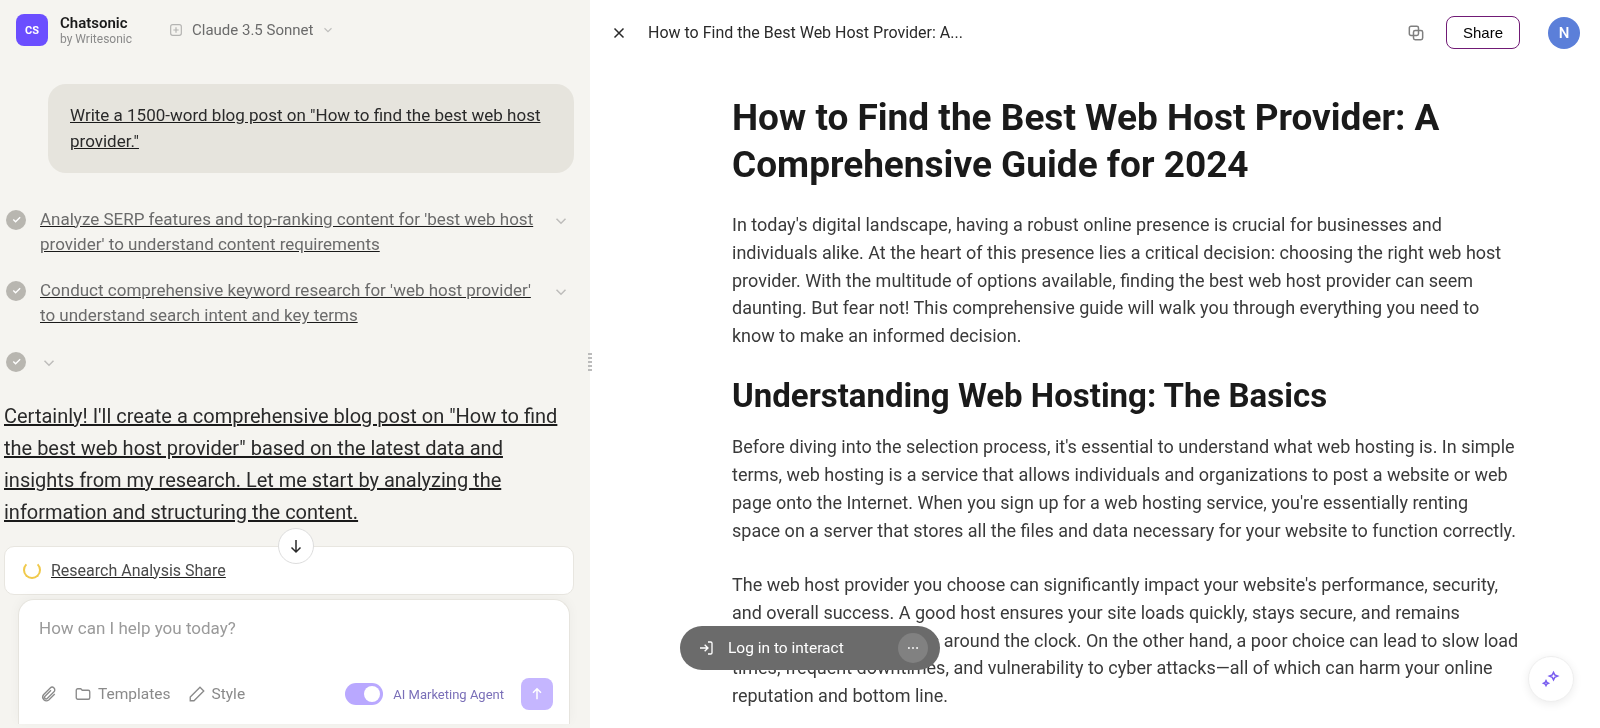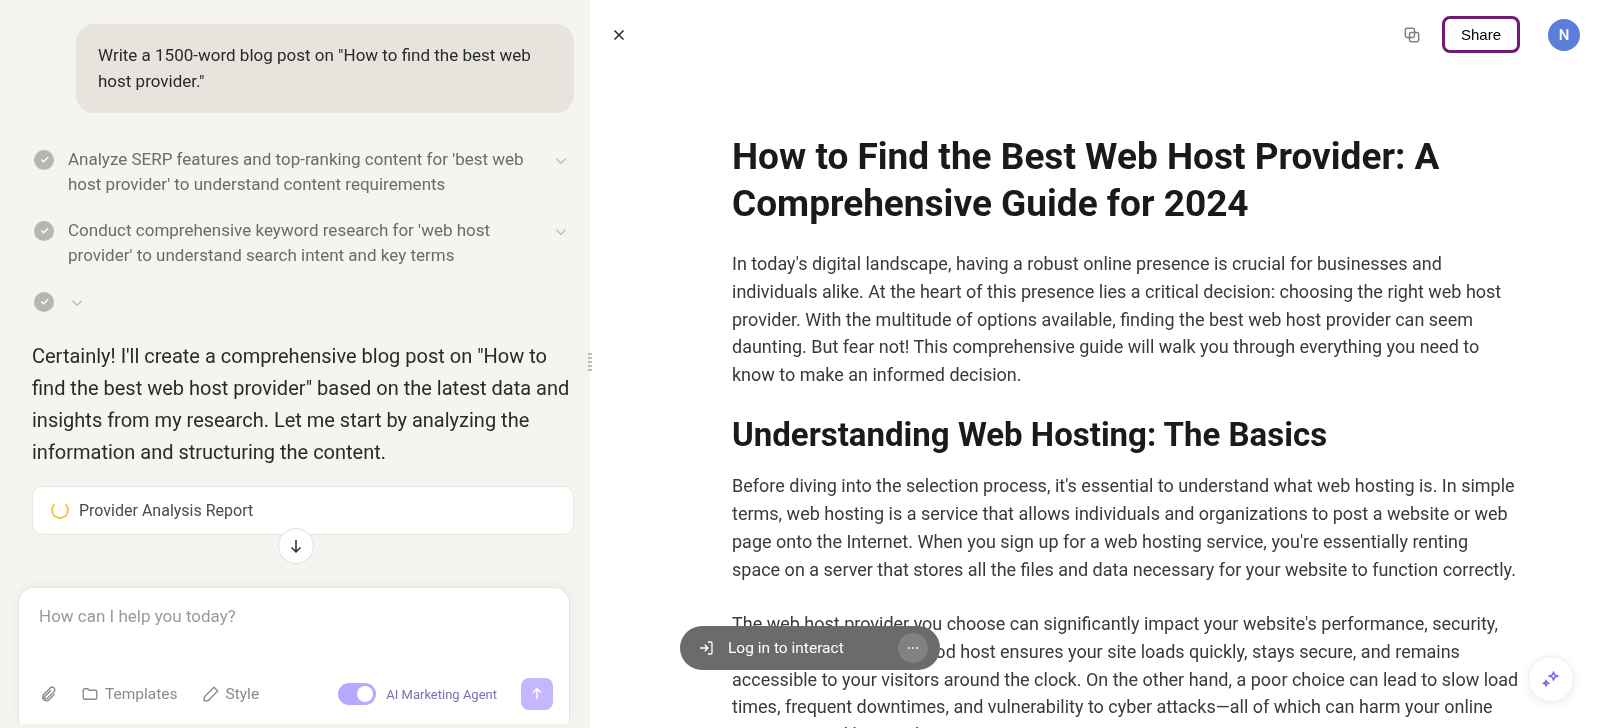--- a/index.html
+++ b/index.html
@@ -6,74 +6,91 @@
 body { font-family: -apple-system, BlinkMacSystemFont, "Segoe UI", Roboto, sans-serif; width: 1600px; height: 728px; overflow: hidden; background: #fff; color: #1a1a1a; }
 .app { display: flex; height: 728px; }
 .left-panel { width: 590px; background: #f5f4f0; position: relative; display: flex; flex-direction: column; }
 .left-header { display: flex; align-items: center; padding: 14px 16px; gap: 12px; }
 .logo-badge { width: 32px; height: 32px; background: #6b4eff; border-radius: 8px; display: flex; align-items: center; justify-content: center; color: #fff; font-size: 11px; font-weight: 700; }
 .brand-block .brand-name { font-size: 15px; font-weight: 600; color: #1a1a1a; }
 .brand-block .brand-sub { font-size: 12px; color: #8a8a8a; }
 .model-selector { margin-left: 24px; display: flex; align-items: center; gap: 8px; color: #6b6b6b; font-size: 15px; cursor: pointer; }
 .model-selector .gear { width: 16px; height: 16px; opacity: 0.6; }
 .model-selector .chev { width: 14px; height: 14px; opacity: 0.5; }
-.chat-scroll { flex: 1; overflow-y: auto; padding: 16px 16px 0 32px; position: relative; }
+.chat-scroll { flex: 1; overflow-y: auto; padding: 16px 16px 0 4px; position: relative; text-decoration: underline; }
 .chat-scroll::-webkit-scrollbar { width: 10px; }
 .chat-scroll::-webkit-scrollbar-thumb { background: #c8c6c0; border-radius: 5px; }
 .chat-scroll::-webkit-scrollbar-track { background: transparent; }
 .user-bubble { background: #e6e4dd; border-radius: 18px; padding: 18px 22px; margin: 8px 0 24px 44px; font-size: 17px; line-height: 1.55; color: #2a2a2a; }
 .task-item { display: flex; align-items: flex-start; gap: 14px; padding: 10px 4px 10px 2px; }
 .task-check { width: 20px; height: 20px; border-radius: 50%; background: #b8b6b0; flex-shrink: 0; margin-top: 3px; display:flex; align-items:center; justify-content:center; }
 .task-check svg { width: 11px; height: 11px; stroke: #fff; stroke-width: 3; fill: none; }
 .task-text { flex: 1; font-size: 17px; line-height: 1.5; color: #6b6b6b; }
 .task-chev { width: 18px; height: 18px; opacity: 0.4; margin-top: 5px; flex-shrink:0; }
 .assistant-text { font-size: 20px; line-height: 1.6; color: #2a2a2a; padding: 18px 4px 12px 0; }
 .report-card { background: #fff; border: 1px solid #e8e6e0; border-radius: 10px; padding: 14px 18px; display: flex; align-items: center; gap: 10px; margin-top: 6px; }
 .report-spinner { width: 18px; height: 18px; border: 2px solid #f0c94a; border-top-color: transparent; border-radius: 50%; }
 .report-title { font-size: 16px; color: #4a4a4a; }
 .scroll-down-btn { position: absolute; left: 278px; bottom: 164px; width: 36px; height: 36px; border-radius: 50%; background: #fff; border: 1px solid #ddd; display: flex; align-items: center; justify-content: center; cursor: pointer; z-index: 5; }
 .composer { position: absolute; left: 18px; right: 20px; bottom: 4px; background: #fff; border-radius: 16px 16px 0 0; border: 1px solid #e6e4de; border-bottom: none; padding: 18px 16px 14px 20px; box-shadow: 0 -2px 12px rgba(0,0,0,0.04); }
 .composer-input { width: 100%; border: none; outline: none; font-size: 17px; color: #9a9a9a; background: transparent; min-height: 60px; }
-.composer-row { display: flex; align-items: center; gap: 24px; margin-top: 12px; }
+.composer-row { display: flex; align-items: center; gap: 17px; }
 .composer-iconbtn { display: flex; align-items: center; gap: 6px; color: #8a8a8a; font-size: 15.5px; cursor: pointer; }
 .composer-iconbtn svg { width: 18px; height: 18px; stroke: #8a8a8a; }
 .composer-spacer { flex: 1; }
 .toggle-wrap { display: flex; align-items: center; gap: 10px; }
 .toggle { width: 38px; height: 22px; background: #b9a8ff; border-radius: 11px; position: relative; cursor: pointer; }
 .toggle .knob { width: 16px; height: 16px; background: #fff; border-radius: 50%; position: absolute; top: 3px; right: 3px; }
 .toggle-label { font-size: 13px; color: #7a6fb8; }
 .send-btn { width: 32px; height: 32px; background: #c5b6ff; border-radius: 8px; display: flex; align-items: center; justify-content: center; cursor: pointer; }
 .send-btn svg { width: 16px; height: 16px; stroke: #fff; fill: none; stroke-width: 2.2; }
 .resize-handle { position: absolute; right: -5px; top: 350px; width: 10px; height: 24px; display:flex; align-items:center; justify-content:center; cursor: col-resize; }
 .resize-handle .dots { width:4px; height:18px; background: repeating-linear-gradient(#bbb 0 2px, transparent 2px 4px); }
 
 .right-panel { flex: 1; background: #fff; display: flex; flex-direction: column; }
 .right-header { display: flex; align-items: center; padding: 16px 20px; gap: 20px; border-bottom: 1px solid transparent; }
 .rh-close { width: 18px; height: 18px; cursor: pointer; }
 .rh-title { font-size: 16px; color: #2a2a2a; }
 .rh-spacer { flex: 1; }
 .rh-copy { width: 20px; height: 20px; cursor: pointer; opacity: 0.7; }
-.share-btn { border: 3px solid #701a75; border-radius: 8px; padding: 7px 16px; font-size: 15px; cursor: pointer; background:#fff; }
+.share-btn { border: 1px solid #701a75; border-radius: 8px; padding: 7px 16px; font-size: 15px; cursor: pointer; background:#fff; }
 .avatar { width: 32px; height: 32px; border-radius: 50%; background: #5b7fd9; color: #fff; display: flex; align-items: center; justify-content: center; font-size: 15px; font-weight: 500; margin-left: 8px; }
 .doc-body { flex: 1; overflow-y: auto; padding: 28px 80px 40px 142px; position: relative; }
-.doc-h1 { font-size: 37px; font-weight: 700; line-height: 1.28; color: #1a1a1a; margin-bottom: 22px; margin-top: 35px; }
+.doc-h1 { font-size: 37px; font-weight: 700; line-height: 1.28; color: #1a1a1a; margin-bottom: 22px; }
 .doc-p { font-size: 18px; line-height: 1.55; color: #3a3a3a; margin-bottom: 26px; }
 .doc-h2 { font-size: 33px; font-weight: 700; color: #1a1a1a; margin: 10px 0 18px 0; }
 .doc-h3 { font-size: 21px; font-weight: 700; color: #1a1a1a; margin: 8px 0 16px 0; }
 .login-pill { position: fixed; left: 680px; bottom: 58px; background: #6b6b6b; color: #fff; border-radius: 24px; height: 44px; display: flex; align-items: center; gap: 14px; padding: 0 12px 0 18px; font-size: 15.5px; }
 .login-pill .more { width: 30px; height: 30px; border-radius: 50%; background: rgba(255,255,255,0.15); display: flex; align-items: center; justify-content: center; margin-left: 40px; }
 .fab { position: fixed; right: 26px; bottom: 26px; width: 46px; height: 46px; border-radius: 50%; background: #fff; border: 1px solid #eee; box-shadow: 0 2px 10px rgba(0,0,0,0.08); display: flex; align-items: center; justify-content: center; cursor: pointer; }
 .fab svg { width: 20px; height: 20px; }
 </style>
 </head>
 <body>
 
 <div class="app">
 
   <div class="left-panel">
+    <div class="left-header">
+      <div class="logo-badge">CS</div>
+      <div class="brand-block">
+        <div class="brand-name">Chatsonic</div>
+        <div class="brand-sub">by Writesonic</div>
+      </div>
+      <div class="model-selector">
+        <svg class="gear" viewBox="0 0 24 24" fill="none" stroke="#8a8a8a" stroke-width="1.8">
+            <rect x="4" y="4" width="16" height="16" rx="3"></rect>
+            <path d="M12 8v8M8 12h8"></path>
+          </svg>
+        <span>Claude 3.5 Sonnet</span>
+        <svg class="chev" viewBox="0 0 24 24" fill="none" stroke="#8a8a8a" stroke-width="2">
+            <path d="M6 9l6 6 6-6"></path>
+          </svg>
+      </div>
+    </div>
 
     <div class="chat-scroll">
       <div class="user-bubble">Write a 1500-word blog post on "How to find the best web host provider."</div>
 
       <div class="task-item">
         <div class="task-check">
             <svg viewBox="0 0 24 24">
               <path d="M5 12l5 5L20 7"></path>
             </svg>
           </div>
@@ -101,21 +118,21 @@
           </div>
         <svg class="task-chev" viewBox="0 0 24 24" fill="none" stroke="#6b6b6b" stroke-width="2">
             <path d="M6 9l6 6 6-6"></path>
           </svg>
       </div>
 
       <div class="assistant-text">Certainly! I'll create a comprehensive blog post on "How to find the best web host provider" based on the latest data and insights from my research. Let me start by analyzing the information and structuring the content.</div>
 
       <div class="report-card">
         <div class="report-spinner"></div>
-        <div class="report-title">Provider Analysis Report</div>
+        <div class="report-title">Research Analysis Share</div>
       </div>
     </div>
 
     <div class="scroll-down-btn">
       <svg width="18" height="18" viewBox="0 0 24 24" fill="none" stroke="#2a2a2a" stroke-width="2">
           <path d="M12 4v16M6 14l6 6 6-6"></path>
         </svg>
     </div>
 
     <div class="composer">
@@ -156,20 +173,21 @@
     <div class="resize-handle">
         <div class="dots"></div>
       </div>
   </div>
 
   <div class="right-panel">
     <div class="right-header">
       <svg class="rh-close" viewBox="0 0 24 24" fill="none" stroke="#2a2a2a" stroke-width="2">
           <path d="M18 6L6 18M6 6l12 12"></path>
         </svg>
+      <div class="rh-title">How to Find the Best Web Host Provider: A...</div>
       <div class="rh-spacer"></div>
       <svg class="rh-copy" viewBox="0 0 24 24" fill="none" stroke="#4a4a4a" stroke-width="1.8">
           <rect x="9" y="9" width="11" height="11" rx="2"></rect>
           <rect x="4" y="4" width="11" height="11" rx="2"></rect>
         </svg>
       <button class="share-btn">Share</button>
       <div class="avatar">N</div>
     </div>
 
     <div class="doc-body">

